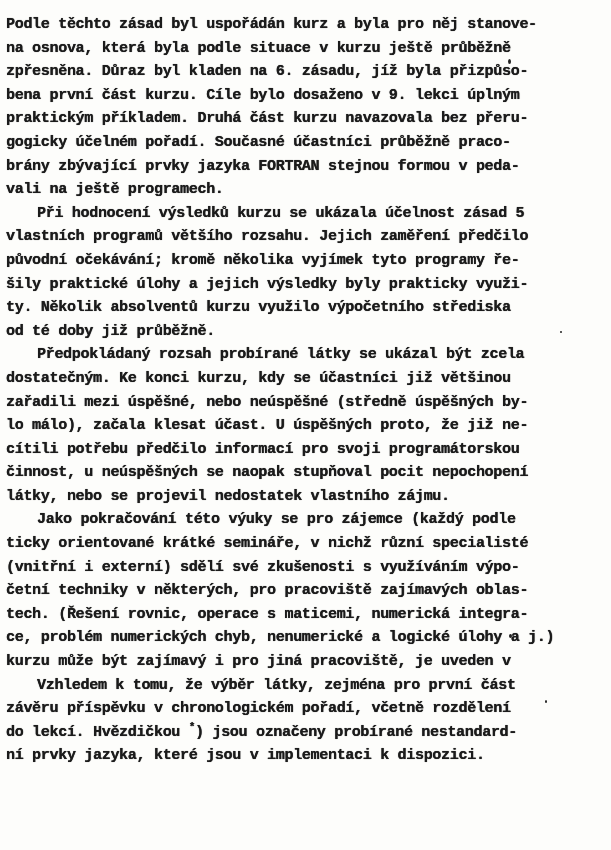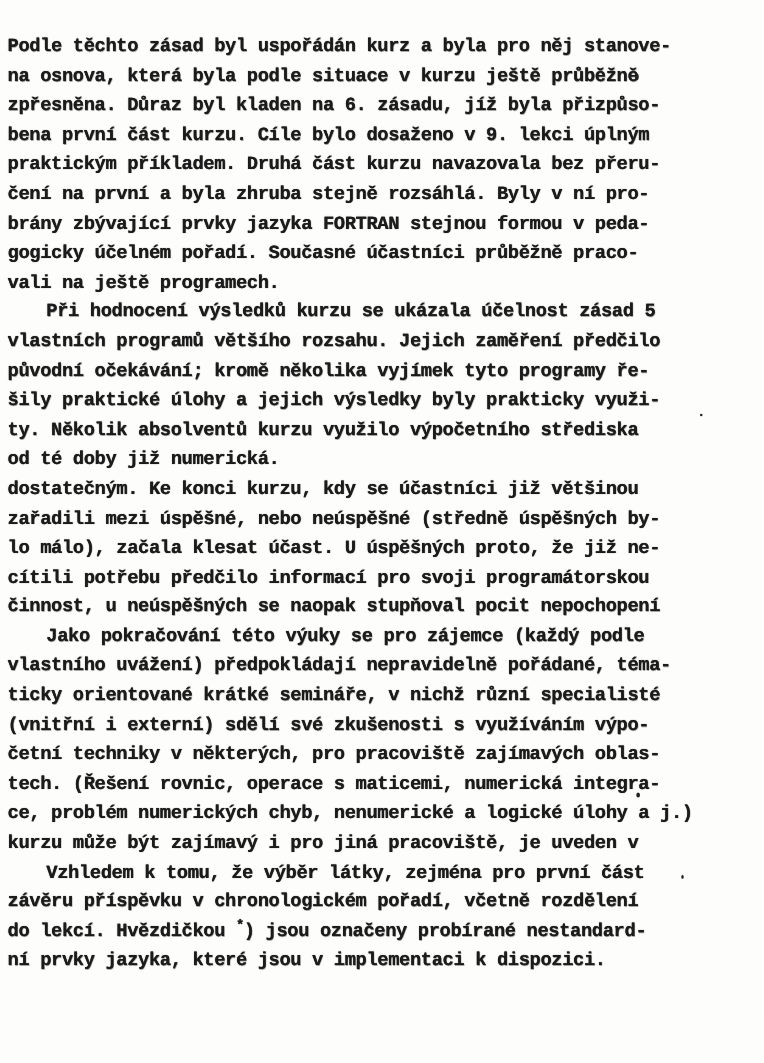--- a/index.html
+++ b/index.html
@@ -2,21 +2,21 @@
 <html><head>
 <meta charset="utf-8">
 <style>
   html, body { margin: 0; padding: 0; background: #ffffff; }
   .page {
     position: relative;
     width: 611px;
     height: 850px;
     box-sizing: border-box;
     background: #fdfdfb;
-    padding: 26px 4px 0 6px;
+    padding: 13px 4px 0 6px;
     font-family: "Liberation Mono", "DejaVu Sans Mono", monospace;
     font-size: 15px;
     color: #1b1b1b;
     overflow: hidden;
   }
   .para { margin: 0; }
   .line {
     height: 23.6px;
     line-height: 23.6px;
     white-space: pre;
@@ -40,46 +40,46 @@
 <body>
 
 <div class="page">
 
   <div class="para">
     <div class="line">Podle těchto zásad byl uspořádán kurz a byla pro něj stanove-</div>
     <div class="line">na osnova, která byla podle situace v kurzu ještě průběžně</div>
     <div class="line">zpřesněna. Důraz byl kladen na 6. zásadu, jíž byla přizpůso-</div>
     <div class="line">bena první část kurzu. Cíle bylo dosaženo v 9. lekci úplným</div>
     <div class="line">praktickým příkladem. Druhá část kurzu navazovala bez přeru-</div>
-    <div class="line">čení na první a byla zhruba stejně rozsáhlá. Byly v ní pro-</div>
+    <div class="line">gogicky účelném pořadí. Současné účastníci průběžně praco-</div>
     <div class="line">brány zbývající prvky jazyka FORTRAN stejnou formou v peda-</div>
-    <div class="line">gogicky účelném pořadí. Současné účastníci průběžně praco-</div>
     <div class="line">vali na ještě programech.</div>
   </div>
 
   <div class="para">
     <div class="line indent">Při hodnocení výsledků kurzu se ukázala účelnost zásad 5</div>
     <div class="line">vlastních programů většího rozsahu. Jejich zaměření předčilo</div>
     <div class="line">původní očekávání; kromě několika vyjímek tyto programy ře-</div>
     <div class="line">šily praktické úlohy a jejich výsledky byly prakticky využi-</div>
     <div class="line">ty. Několik absolventů kurzu využilo výpočetního střediska</div>
-    <div class="line">od té doby již numerická.</div>
+    <div class="line">od té doby již průběžně.</div>
   </div>
 
   <div class="para">
+    <div class="line indent">Předpokládaný rozsah probírané látky se ukázal být zcela</div>
     <div class="line">dostatečným. Ke konci kurzu, kdy se účastníci již většinou</div>
     <div class="line">zařadili mezi úspěšné, nebo neúspěšné (středně úspěšných by-</div>
     <div class="line">lo málo), začala klesat účast. U úspěšných proto, že již ne-</div>
     <div class="line">cítili potřebu předčilo informací pro svoji programátorskou</div>
     <div class="line">činnost, u neúspěšných se naopak stupňoval pocit nepochopení</div>
+    <div class="line">látky, nebo se projevil nedostatek vlastního zájmu.</div>
   </div>
 
   <div class="para">
     <div class="line indent">Jako pokračování této výuky se pro zájemce (každý podle</div>
-    <div class="line">vlastního uvážení) předpokládají nepravidelně pořádané, téma-</div>
     <div class="line">ticky orientované krátké semináře, v nichž různí specialisté</div>
     <div class="line">(vnitřní i externí) sdělí své zkušenosti s využíváním výpo-</div>
     <div class="line">četní techniky v některých, pro pracoviště zajímavých oblas-</div>
     <div class="line">tech. (Řešení rovnic, operace s maticemi, numerická integra-</div>
     <div class="line">ce, problém numerických chyb, nenumerické a logické úlohy a j.)</div>
   </div>
 
   <div class="para">
     <div class="line">kurzu může být zajímavý i pro jiná pracoviště, je uveden v</div>
     <div class="line indent">Vzhledem k tomu, že výběr látky, zejména pro první část</div>

